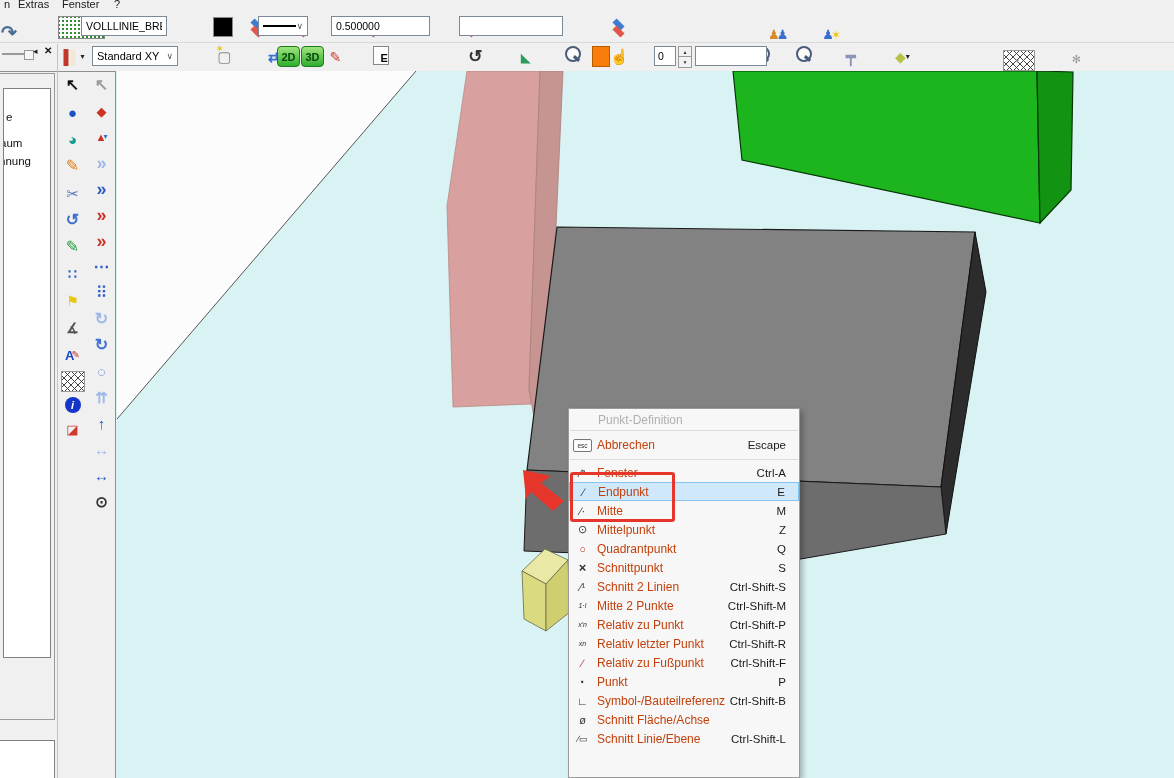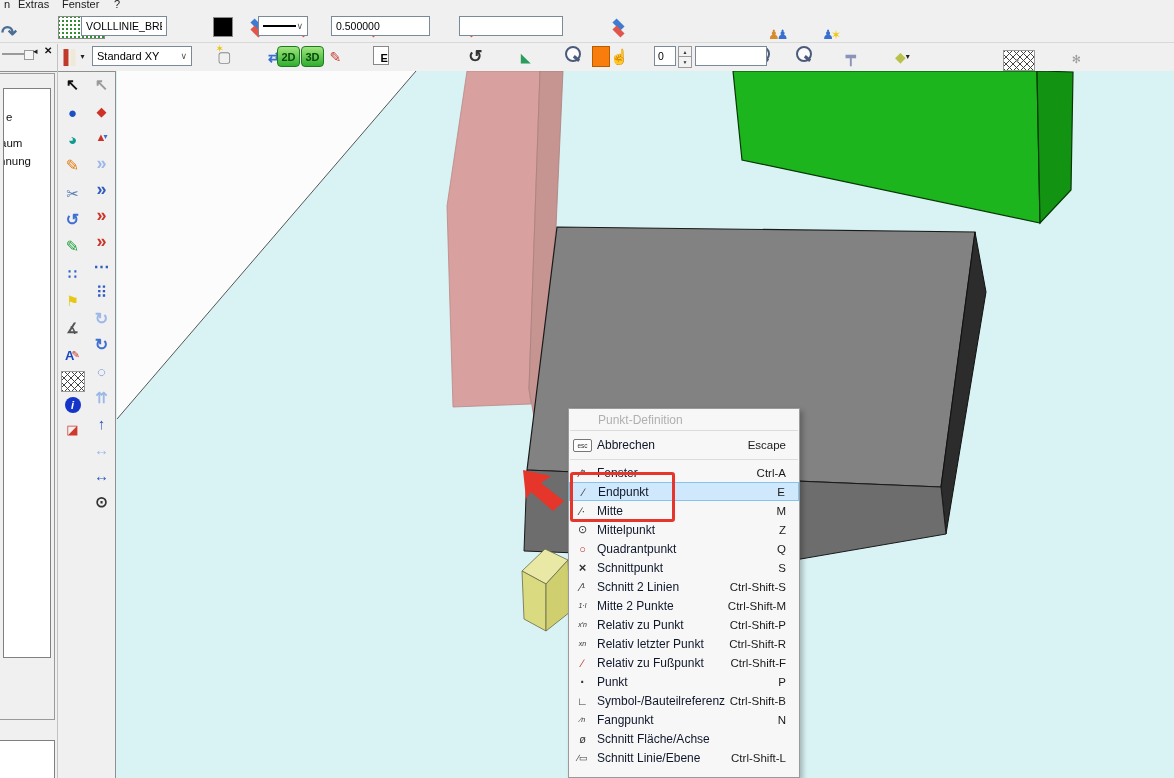--- a/index.html
+++ b/index.html
@@ -60,21 +60,21 @@
   #ctxmenu{position:absolute;left:568px;top:408px;width:232px;height:370px;background:#f7f7f7;
     border:1px solid #9a9a9a;box-shadow:3px 3px 5px rgba(0,0,0,.25);z-index:3;box-sizing:border-box;overflow:hidden;}
   .mtitle{height:21px;display:flex;align-items:center;padding-left:29px;color:#b0b0b0;font-size:12px;}
   .msep{height:1px;background:#dcdcdc;margin:0 1px;}
   .mpad{height:3px;}
   .mrow{display:flex;align-items:center;height:19px;box-sizing:border-box;cursor:default;}
   .mrow.row0{height:28px;}
   .mrow.hl{background:#cfe8fc;border:1px solid #86c4f0;}
   .mico{flex:0 0 27px;display:flex;align-items:center;justify-content:center;font-size:11px;color:#333;}
   .mtxt{font-size:7px;font-style:italic;color:#333;}
-  .ml{flex:1;font-size:12px;color:#0f172a;padding-left:1px;}
+  .ml{flex:1;font-size:12px;color:#c2410c;padding-left:1px;}
   .sc{padding-right:13px;font-size:11.5px;color:#1a1a1a;}
   .esckey{width:17px;height:11px;border:1px solid #777;border-radius:2px;font-size:6.5px;font-style:normal;
     color:#333;display:flex;align-items:center;justify-content:center;background:#fdfdfd;}
   
   #redrect{position:absolute;left:570px;top:472px;width:99px;height:44px;border:3px solid #e6352b;
     border-radius:3px;z-index:4;}
   #cursorsvg{position:absolute;left:0;top:0;z-index:5;pointer-events:none;}
 </style>
 </head>
 <body>
@@ -121,21 +121,21 @@
   <div id="toolbar2">
     <span class="abs" style="left:2px;top:10px;width:26px;height:2px;background:#9a9a9a;"></span>
     <span class="abs" style="left:24px;top:7px;width:8px;height:8px;border:1px solid #9a9a9a;background:#f6f6f6;"></span>
     <span class="abs" style="left:33px;top:3px;font-size:9px;color:#222;">◂</span>
     <span class="abs" style="left:44px;top:2px;font-size:10px;font-weight:bold;color:#111;">✕</span>
     <span class="ticon abs" style="left:59px;top:2px;width:30px;">
         <span style="color: rgb(192, 57, 43); font-size: 14px;">▌</span>
         <span style="color: rgb(241, 233, 216); font-size: 14px; margin-left: -3px;">▌</span>
         <span style="color: rgb(34, 34, 34); font-size: 8px;">▾</span>
       </span>
-    <div class="fld" style="left:92px;top:3px;width:100px;font-size:11px;">
+    <div class="fld" style="left:92px;top:3px;width:86px;font-size:11px;">
       <span>Standard XY</span>
       <span class="caret">∨</span>
     </div>
     <span class="ticon abs" style="left:179px;top:2px;">
         <span style="color: rgb(138, 138, 138); font-size: 15px;">▢</span>
         <span class="ov" style="color: rgb(232, 196, 0); font-size: 10px;">✶</span>
       </span>
     <span class="ticon abs" style="left:201px;top:2px;width:28px;">
         <span style="color: rgb(58, 111, 209); font-size: 14px; font-weight: bold;">⇄</span>
         <span style="color: rgb(34, 34, 34); font-size: 8px;">▾</span>
@@ -389,27 +389,20 @@
           <span class="mico" style="color: rgb(51, 51, 51); font-size: 14px; font-weight: bold;">·</span>
           <span class="ml">Punkt</span>
           <span class="sc">P</span>
         </div>
         <div class="mrow">
           <span class="mico" style="color: rgb(51, 51, 51);">∟</span>
           <span class="ml">Symbol-/Bauteilreferenz</span>
           <span class="sc">Ctrl-Shift-B</span>
         </div>
         <div class="mrow">
-          <span class="mico">
-            <span class="mtxt">∕n</span>
-          </span>
-          <span class="ml">Fangpunkt</span>
-          <span class="sc">N</span>
-        </div>
-        <div class="mrow">
           <span class="mico" style="color: rgb(51, 51, 51);">ø</span>
           <span class="ml">Schnitt Fläche/Achse</span>
           <span class="sc"></span>
         </div>
         <div class="mrow">
           <span class="mico" style="color: rgb(51, 51, 51); font-size: 9px;">∕▭</span>
           <span class="ml">Schnitt Linie/Ebene</span>
           <span class="sc">Ctrl-Shift-L</span>
         </div>
       </div>

